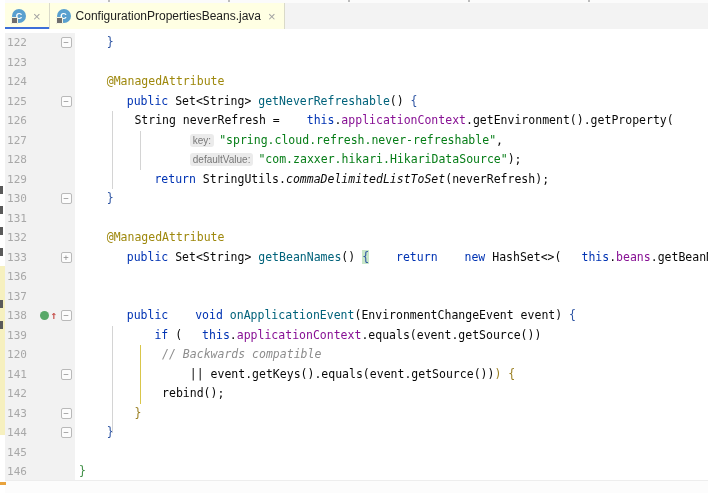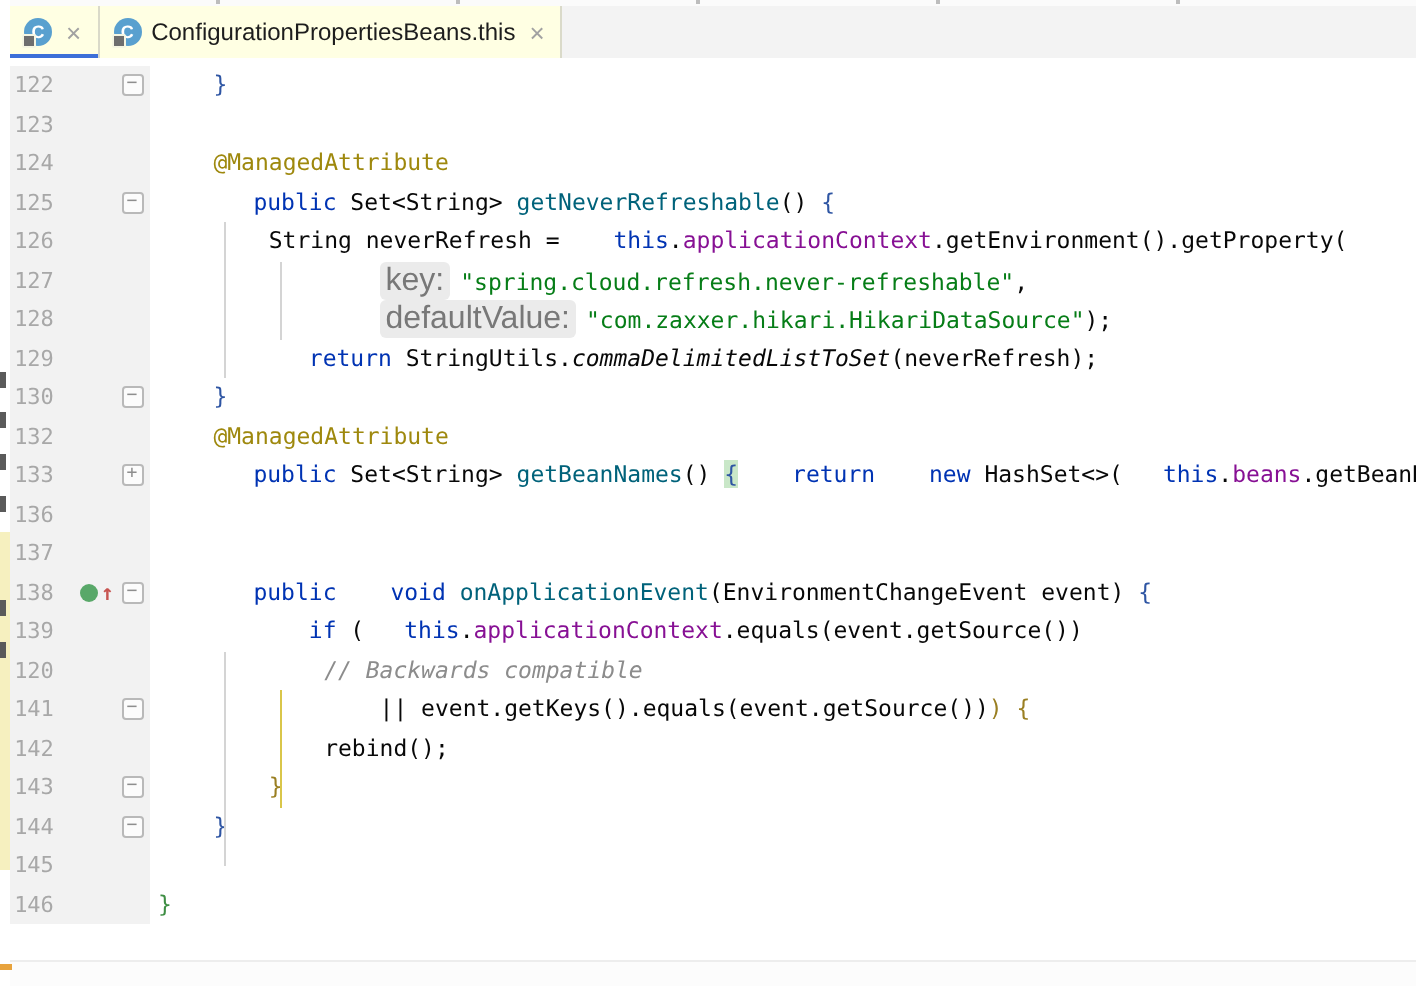--- a/index.html
+++ b/index.html
@@ -46,21 +46,21 @@
   .tf{color:var(--field);}
   .ta{color:var(--annotation);}
   .tc{color:var(--comment);font-style:italic;}
   .tm{color:var(--method_decl);text-align:right;}
   .ti{font-style:italic;}
   .tbm{color:var(--brace_method);}
   .tbi{color:var(--brace_if);}
   .tbc{color:var(--brace_class);}
   .thb{color:var(--brace_method);background:var(--highlight_bg);}
   .th{background:var(--hint_bg);color:var(--hint_text);
-      font-family:"Liberation Sans", sans-serif;font-size:16px;
+      font-family:"Liberation Sans", sans-serif;font-size:10px;
       border-radius:3px;padding:1px 3px;margin-right:5px;}
 
   .guide{position:absolute;width:1px;}
 
   
   .left-strip{position:absolute;left:0;top:0;width:5px;height:493px;background:#fff;z-index:5;}
   .left-strip .frag{position:absolute;left:0;width:3px;height:8px;background:#5A5A5A;}
   .left-strip .yellow{position:absolute;left:0;width:5px;background:#F6F0BF;}
   .left-strip .orange{position:absolute;left:0;width:6px;height:3px;background:#E8A33D;}
 
@@ -85,21 +85,21 @@
       <span>C</span>
       <span class="lock"></span>
     </span>
     <span class="closex">×</span>
   </div>
   <div class="tab">
     <span class="cicon">
       <span>C</span>
       <span class="lock"></span>
     </span>
-    <span>ConfigurationPropertiesBeans.this</span>
+    <span>ConfigurationPropertiesBeans.java</span>
     <span class="closex">×</span>
   </div>
 </div>
 
 <div class="editor">
   <div id="rows">
       <div class="row">
         <div class="gutter">
           <span class="ln">122</span>
           <span class="ovc"></span>
@@ -169,20 +169,28 @@
       </div>
       <div class="row">
         <div class="gutter">
           <span class="ln">130</span>
           <span class="ovc"></span>
           <span class="foldc">
             <span class="fold">−</span>
           </span>
         </div>
         <span class="code"><span class="tp">    </span><span class="tbm">}</span></span>
+      </div>
+      <div class="row">
+        <div class="gutter">
+          <span class="ln">131</span>
+          <span class="ovc"></span>
+          <span class="foldc"></span>
+        </div>
+        <span class="code"></span>
       </div>
       <div class="row">
         <div class="gutter">
           <span class="ln">132</span>
           <span class="ovc"></span>
           <span class="foldc"></span>
         </div>
         <span class="code"><span class="tp">    </span><span class="ta">@ManagedAttribute</span></span>
       </div>
       <div class="row">

